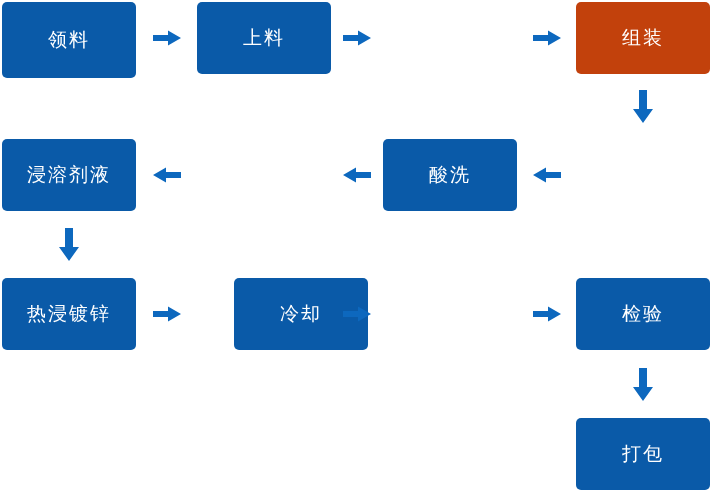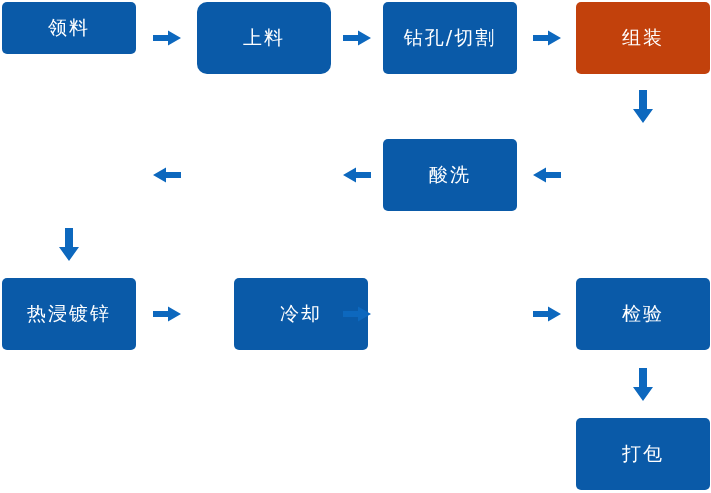--- a/index.html
+++ b/index.html
@@ -31,34 +31,34 @@
   }
   .arrow {
     position: absolute;
     display: block;
   }
 </style>
 </head>
 <body>
 
 <div id="stage" style="background: rgb(255, 255, 255);">
-    <div class="node" style="left: 2px; top: 2px; width: 134px; height: 52px; background: rgb(10, 90, 168); color: rgb(255, 255, 255);">
+    <div class="node" style="left: 2px; top: 2px; width: 134px; height: 76px; background: rgb(10, 90, 168); color: rgb(255, 255, 255);">
       <span>领料</span>
     </div>
-    <div class="node" style="left: 197px; top: 2px; width: 134px; height: 72px; background: rgb(10, 90, 168); color: rgb(255, 255, 255); border-radius: 10px;">
+    <div class="node" style="left: 197px; top: 2px; width: 134px; height: 72px; background: rgb(10, 90, 168); color: rgb(255, 255, 255);">
       <span>上料</span>
-    </div>
-    <div class="node" style="left: 383px; top: 2px; width: 134px; height: 72px; background: rgb(10, 90, 168); color: rgb(255, 255, 255);">
-      <span>钻孔/切割</span>
     </div>
     <div class="node" style="left: 576px; top: 2px; width: 134px; height: 72px; background: #c2410c; color: rgb(255, 255, 255);">
       <span>组装</span>
     </div>
     <div class="node" style="left: 383px; top: 139px; width: 134px; height: 72px; background: rgb(10, 90, 168); color: rgb(255, 255, 255);">
       <span>酸洗</span>
+    </div>
+    <div class="node" style="left: 2px; top: 139px; width: 134px; height: 72px; background: rgb(10, 90, 168); color: rgb(255, 255, 255);">
+      <span>浸溶剂液</span>
     </div>
     <div class="node" style="left: 2px; top: 278px; width: 134px; height: 72px; background: rgb(10, 90, 168); color: rgb(255, 255, 255);">
       <span>热浸镀锌</span>
     </div>
     <div class="node" style="left: 197px; top: 278px; width: 134px; height: 72px; background: rgb(10, 90, 168); color: rgb(255, 255, 255); margin-left: 37px;">
       <span>冷却</span>
     </div>
     <div class="node" style="left: 576px; top: 278px; width: 134px; height: 72px; background: rgb(10, 90, 168); color: rgb(255, 255, 255); font-family: Liberation Mono, monospace;">
       <span>检验</span>
     </div>

